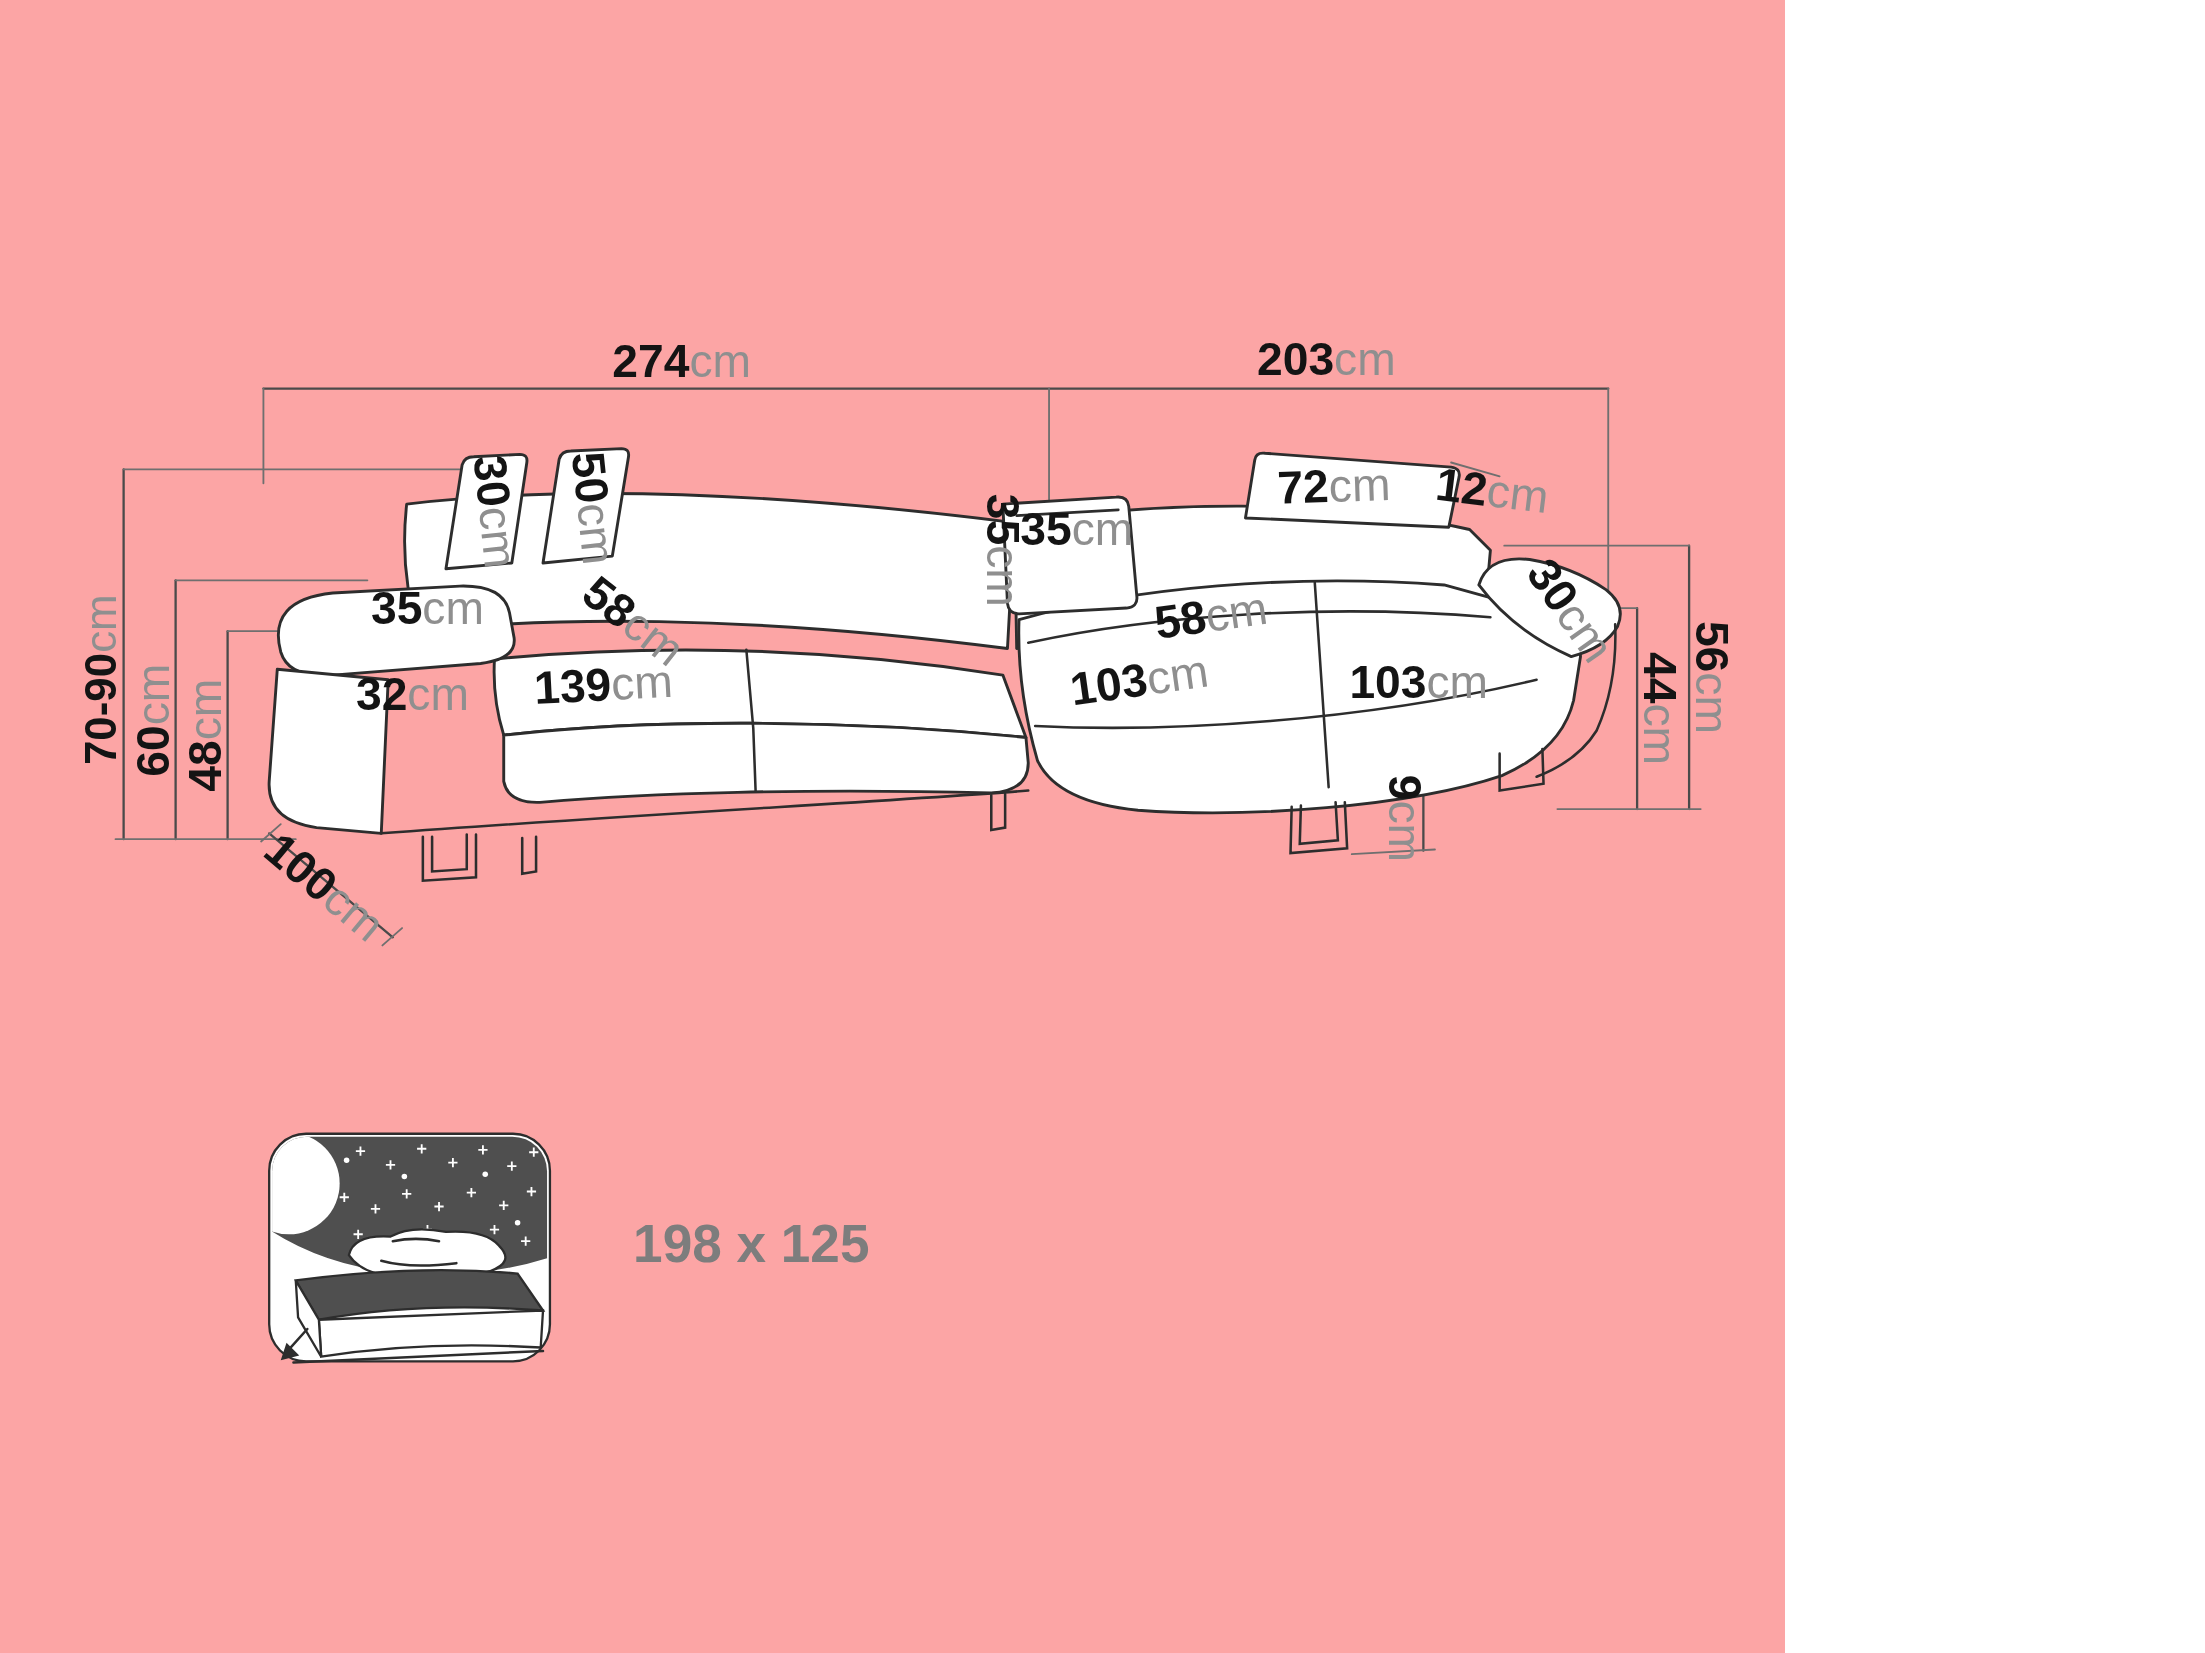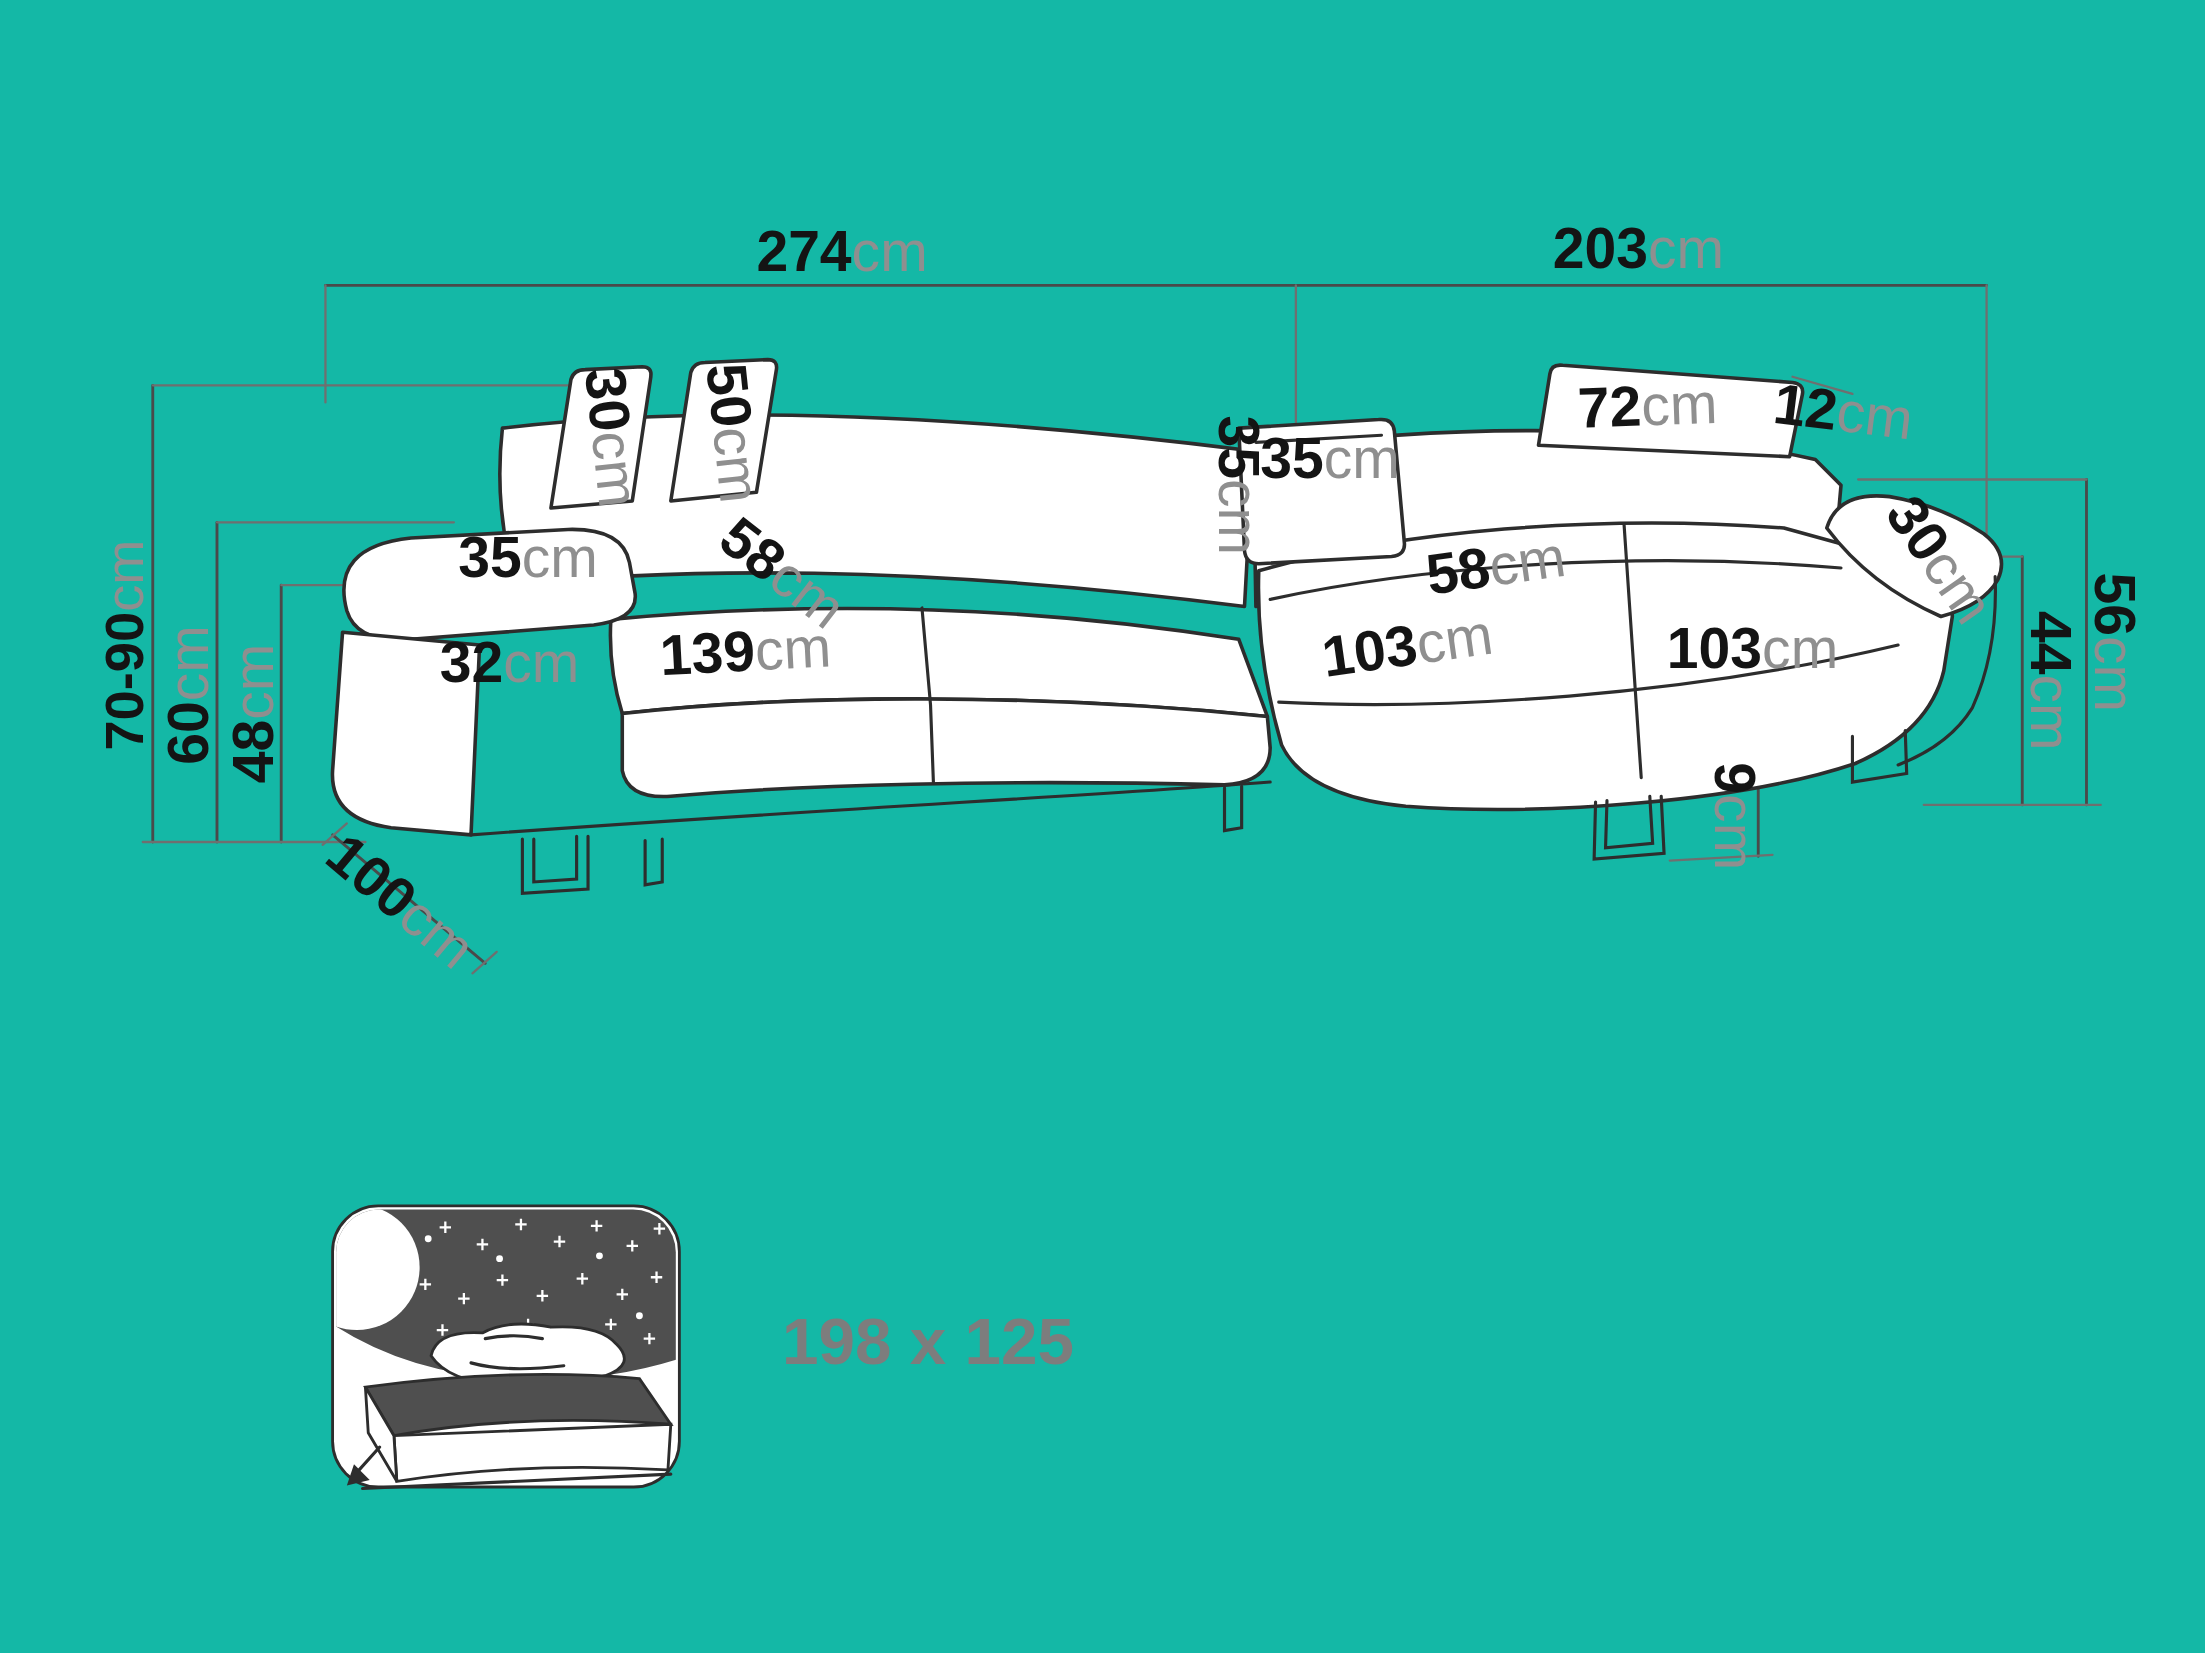--- a/index.html
+++ b/index.html
@@ -1,16 +1,16 @@
 <!DOCTYPE html>
 <html style="font-size:12.5px"><head>
 <meta charset="utf-8">
 <style>
   html,body{margin:0;padding:0;background:#ffffff;}
-  .stage{width:2205px;height:1654px;background:#14b8a6;overflow:hidden;}
+  .stage{width:1785px;height:1654px;background:#fca5a5;overflow:hidden;}
   svg{display:block;width:100%;height:100%;}
   .dimv{font-family:"Liberation Sans",sans-serif;font-weight:700;font-size:40px;fill:#141414;}
   .dimv .unit{font-weight:400;fill:#8f8f8f;}
   .small{font-size:38px;}
   .sleep{font-family:"Liberation Sans",sans-serif;font-weight:700;font-size:46px;fill:#7d7d7d;}
   .sofa{fill:#ffffff;stroke:#2d2d2d;stroke-width:2.5;stroke-linejoin:round;stroke-linecap:round;}
   .sofaline{fill:none;stroke:#2d2d2d;stroke-width:2.2;stroke-linecap:round;}
   .dim{stroke:#4a4a4a;stroke-width:2;fill:none;stroke-linecap:round;}
   .ext{stroke:#6f6f6f;stroke-width:1.6;fill:none;stroke-linecap:round;}
   .dark{fill:#4f4f4f;stroke:#2d2d2d;stroke-width:2;}

